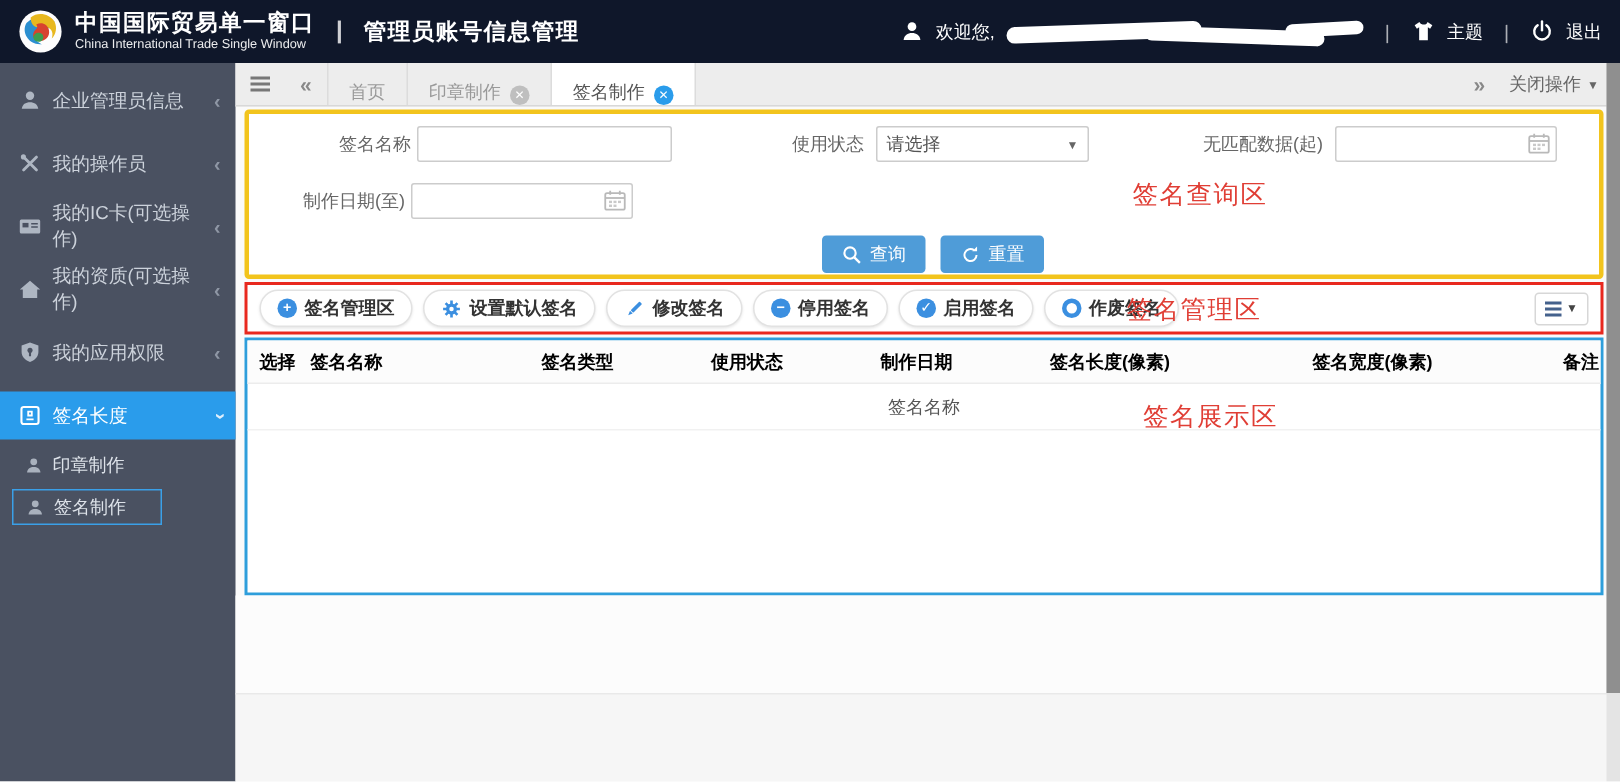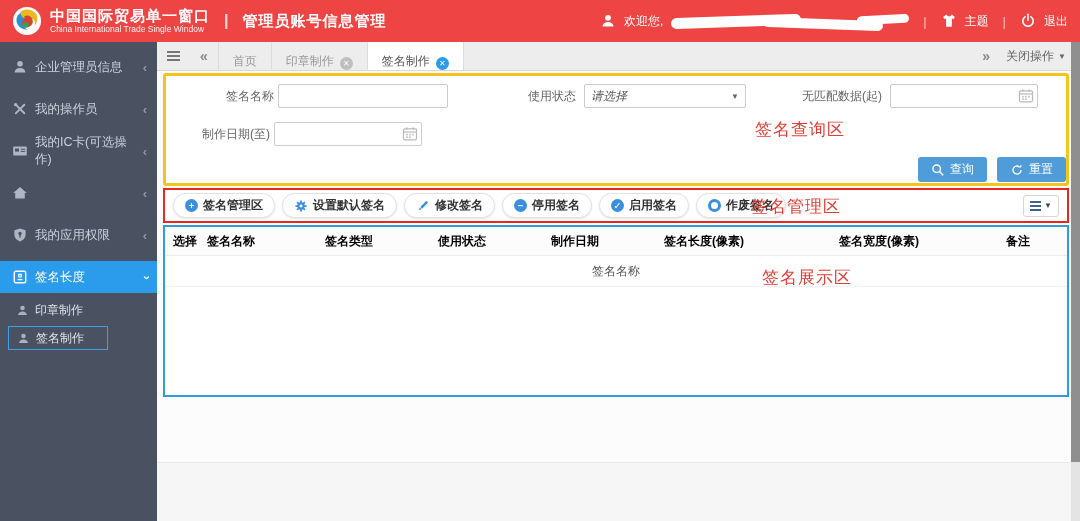--- a/index.html
+++ b/index.html
@@ -1,21 +1,21 @@
 <!DOCTYPE html>
 <html><head>
 <meta charset="utf-8">
 <style>
   html,body{margin:0;padding:0;}
   *{box-sizing:border-box;}
   .page{position:relative;width:1080px;height:521px;overflow:hidden;background:#fafafa;
         font-family:"Liberation Sans","DejaVu Sans",sans-serif;-webkit-font-smoothing:antialiased;}
 
   
-  .header{position:absolute;left:0;top:0;width:1080px;height:42px;background:#ef4444;
+  .header{position:absolute;left:0;top:0;width:1080px;height:42px;background:#0f172a;
           display:flex;align-items:center;color:#fff;}
   .logo{width:30px;height:30px;margin:0 8px 0 12px;flex:0 0 auto;}
   .brand{line-height:1.1;}
   .brand-title{font-size:15px;font-weight:bold;letter-spacing:1px;}
   .brand-sub{font-size:8.5px;opacity:.92;}
   .hdr-sep{margin:0 14px;font-size:16px;opacity:.8;font-weight:bold;}
   .page-title{font-size:15px;font-weight:bold;letter-spacing:1px;}
   .hdr-right{margin-left:auto;display:flex;align-items:center;gap:8px;padding-right:12px;font-size:12px;}
   .hdr-right .sep{opacity:.65;margin:0 6px;font-size:13px;}
   .hdr-icon{width:16px;height:16px;display:inline-block;vertical-align:middle;}
@@ -58,21 +58,21 @@
   .query-box{position:absolute;left:163px;top:73px;width:906px;height:113px;background:#fff;
              border:3px solid #f2c41d;border-radius:3px;}
   .q-label{position:absolute;font-size:12px;color:#666;text-align:right;height:24px;line-height:24px;}
   .q-input{position:absolute;height:24px;border:1px solid #ccc;background:#fff;border-radius:2px;
            font-size:12px;color:#333;padding:0 22px 0 6px;font-family:inherit;}
   .q-input.noicon{padding-right:6px;}
   .cal-ic{position:absolute;width:16px;height:16px;}
   .q-select{position:absolute;height:24px;border:1px solid #ccc;background:#fff;border-radius:2px;
             display:flex;align-items:center;font-size:12px;color:#555;padding:0 6px;cursor:pointer;}
   .q-select .caret{margin-left:auto;font-size:8px;color:#666;}
-  .btn-row{position:absolute;left:12px;right:0;top:81px;display:flex;justify-content:flex-end;gap:10px;}
+  .btn-row{position:absolute;left:12px;right:0;top:81px;display:flex;justify-content:center;gap:10px;}
   .blue-btn{display:inline-flex;align-items:center;gap:5px;background:#4f9cd8;color:#fff;border:none;
             border-radius:3px;font-size:12px;padding:4px 13px;cursor:pointer;font-family:inherit;}
   .annot{position:absolute;color:#e03e35;font-size:17px;letter-spacing:1px;white-space:nowrap;}
 
   
   .manage-box{position:absolute;left:163px;top:188px;width:906px;height:35px;background:#fff;
               border:2px solid #e8281e;display:flex;align-items:center;gap:7px;padding:0 8px;}
   .pill{display:inline-flex;align-items:center;gap:5px;background:#fff;border:1px solid #e2e2e2;
         border-radius:13px;box-shadow:0 1px 2px rgba(0,0,0,.10);padding:3px 11px;font-size:12px;
         font-weight:600;color:#333;cursor:pointer;font-family:inherit;}
@@ -84,21 +84,21 @@
             display:inline-flex;align-items:center;justify-content:center;gap:3px;cursor:pointer;}
   .list-btn .bars{display:inline-flex;flex-direction:column;gap:2px;}
   .list-btn .bars i{width:11px;height:2px;background:#44618c;}
   .list-btn .dcaret{font-size:8px;color:#444;}
 
   
   .table-box{position:absolute;left:163px;top:225px;width:906px;height:172px;background:#fff;
              border:2px solid #2e9edb;}
   .thead{display:flex;border-bottom:1px solid #ececec;background:#fcfcfc;}
   .th{padding:6px 8px 5px;font-size:12px;font-weight:bold;color:#000000;white-space:nowrap;overflow:hidden;}
-  .c0{width:34px;} .c1{width:118px;} .c2{width:113px;} .c3{width:113px;} .c4{width:113px;}
+  .c0{width:34px;} .c1{width:118px;} .c2{width:113px;margin-left:36px;} .c3{width:113px;} .c4{width:113px;}
   .c5{width:175px;} .c6{width:167px;} .c7{flex:1;}
   .empty-row{text-align:center;font-size:12px;color:#555;padding:7px 0 6px;border-bottom:1px solid #f1f1f1;}
 
   
   .content-footer{position:absolute;left:157px;top:397px;width:923px;height:65px;background:#fcfcfc;}
   .footer-strip{position:absolute;left:157px;top:462px;width:923px;height:59px;background:#f6f6f6;border-top:1px solid #e9e9e9;}
   .scrollbar{position:absolute;right:0;top:42px;width:9px;height:479px;background:#e4e4e4;}
   .scroll-thumb{position:absolute;left:0;top:0;width:9px;height:420px;background:#8f8f8f;cursor:pointer;}
 </style>
 </head>
@@ -172,20 +172,21 @@
         <rect x="3" y="5.6" width="4" height="3" fill="#4a5161"></rect>
         <path d="M8.8 6.2h4.4M8.8 8.4h4.4" stroke="#4a5161" stroke-width="1"></path>
       </svg>
       <span>我的IC卡(可选操作)</span>
       <span class="chev">‹</span>
     </div>
     <div class="nav-item">
       <svg class="nicon" viewBox="0 0 16 16">
         <path d="M8 2.1 14.8 8h-2v5.6H3.2V8h-2z" fill="currentColor"></path>
       </svg>
+      <span>我的资质(可选操作)</span>
       <span class="chev">‹</span>
     </div>
     <div class="nav-item">
       <svg class="nicon" viewBox="0 0 16 16">
         <path d="M8 1.4l5.6 1.9v4.2c0 3.7-2.7 5.7-5.6 6.9-2.9-1.2-5.6-3.2-5.6-6.9V3.3z" fill="currentColor"></path>
         <circle cx="8" cy="6.5" r="1.7" fill="#4a5161"></circle>
           <path d="M8 7.5v3" stroke="#4a5161" stroke-width="1.4"></path>
       </svg>
       <span>我的应用权限</span>
       <span class="chev">‹</span>
@@ -244,21 +245,21 @@
         <span>关闭操作</span>
         <span class="dcaret" style="font-size:8px;color:#666;">▼</span>
       </span>
     </div>
   </div>
 
   <div class="query-box">
     <div class="q-label" style="left:0;width:108px;top:8px;">签名名称</div>
     <input class="q-input noicon" style="left: 112px; top: 8px; width: 170px;" value="">
     <div class="q-label" style="left:300px;width:110px;top:8px;">使用状态</div>
-    <div class="q-select" style="left:418px;top:8px;width:162px;font-style:italic;">
+    <div class="q-select" style="left:418px;top:8px;width:142px;">
       <span>请选择</span>
       <span class="caret">▼</span>
     </div>
     <div class="q-label" style="left:560px;width:156px;top:8px;">无匹配数据(起)</div>
     <input class="q-input" style="left: 724px; top: 8px; width: 148px;" value="">
     <svg class="cal-ic" style="left:852px;top:12px;" viewBox="0 0 16 16">
       <rect x="1.5" y="2.8" width="13" height="11" rx="1.2" fill="none" stroke="#b9b9b9" stroke-width="1.2"></rect>
       <path d="M1.5 6h13" stroke="#b9b9b9" stroke-width="1.2"></path>
       <path d="M4.8 1.2v2.6M11.2 1.2v2.6" stroke="#b9b9b9" stroke-width="1.2"></path>
       <g fill="#c9c9c9">

